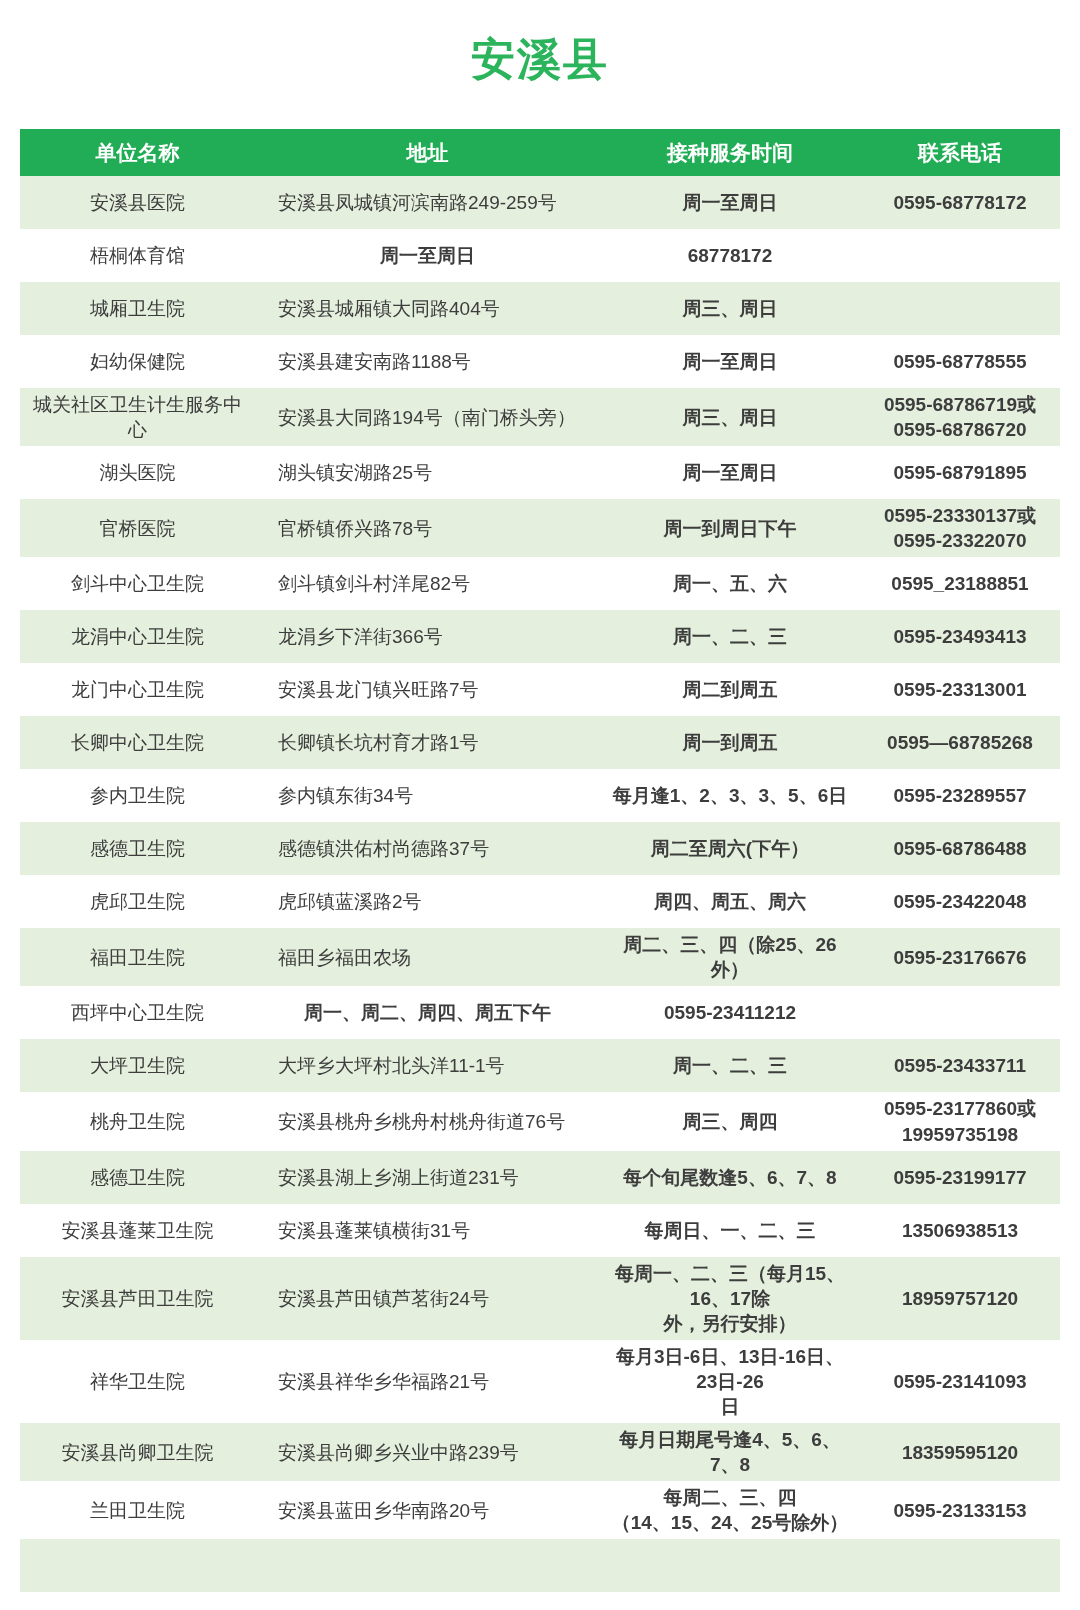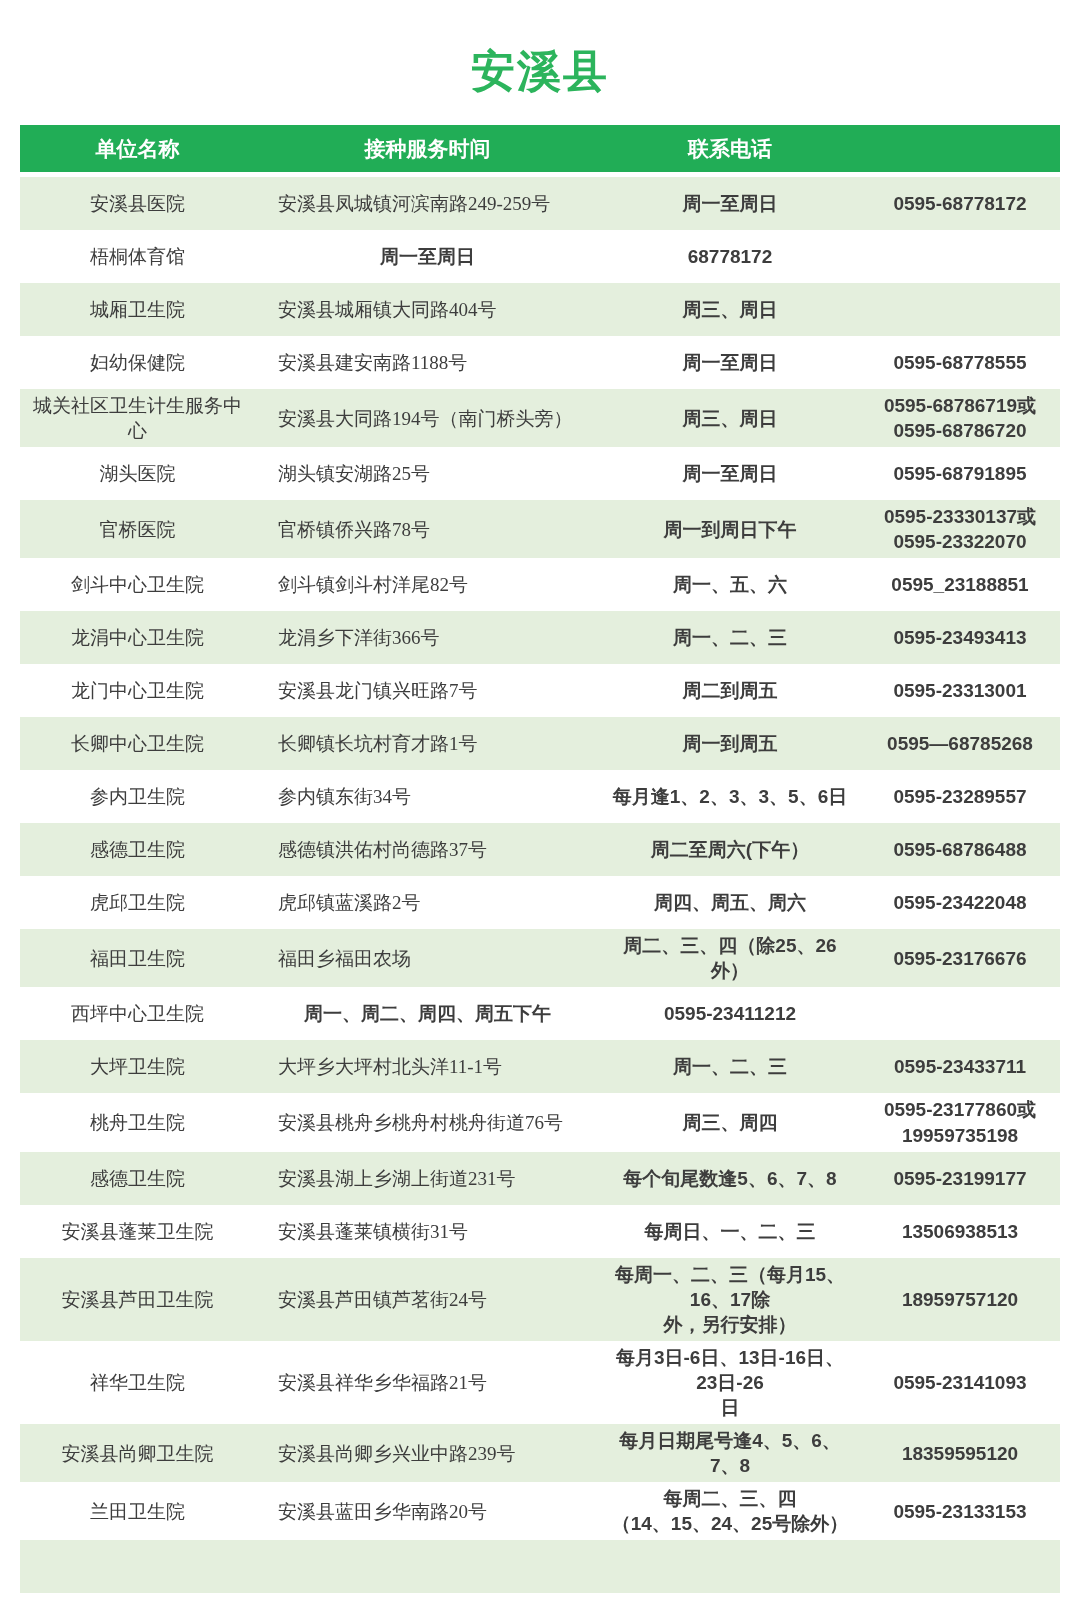--- a/index.html
+++ b/index.html
@@ -11,70 +11,69 @@
   * { margin: 0; padding: 0; box-sizing: border-box; }
   html, body { background: #ffffff; }
   body {
     width: 1080px;
     min-height: 1610px;
     font-family: "Liberation Sans", "DejaVu Sans", sans-serif;
     color: var(--text-color);
   }
   .page { width: 1080px; min-height: 1610px; background: #fff; }
   .page-title {
-    padding-top: 42px;
+    padding-top: 30px;
     text-align: center;
     color: var(--title-green);
     font-size: 44px;
     font-weight: 700;
     letter-spacing: 2px;
-    margin-bottom: 24px;
+    margin-bottom: 40px;
   }
   .table { margin: 0 20px; }
   .thead {
     display: grid;
     grid-template-columns: 235px 345px 260px 200px;
     background: var(--header-bg);
     color: #ffffff;
     font-size: 21px;
     font-weight: 700;
     height: 47px;
     align-items: center;
     text-align: center;
-    margin-bottom: 5px;
   }
   .tr {
     display: grid;
     grid-template-columns: 235px 345px 260px 200px;
     min-height: 53px;
     align-items: center;
     text-align: center;
     font-size: 19px;
     line-height: 1.32;
     padding: 4px 0;
   }
   .tbody .tr:nth-child(odd) { background: var(--row-alt-bg); }
   .td { padding: 0 6px; }
   .td.addr {
     text-align: left;
     padding-left: 23px;
     padding-right: 10px;
-    font-family: Liberation Serif, serif;
   }
   .td.time, .td.phone { white-space: pre-line; font-weight: bold; }
 </style>
 </head>
 <body>
 
 <div class="page">
   <div class="page-title">安溪县</div>
 
   <div class="table">
     <div class="thead">
       <div class="th">单位名称</div>
+      <div class="th">地址</div>
       <div class="th">接种服务时间</div>
       <div class="th">联系电话</div>
     </div>
     <div class="tbody" id="tbody">
   <div class="tr">
     <div class="td name">安溪县医院</div>
     <div class="td addr">安溪县凤城镇河滨南路249-259号</div>
     <div class="td time">周一至周日</div>
     <div class="td phone">0595-68778172</div>
   </div>

